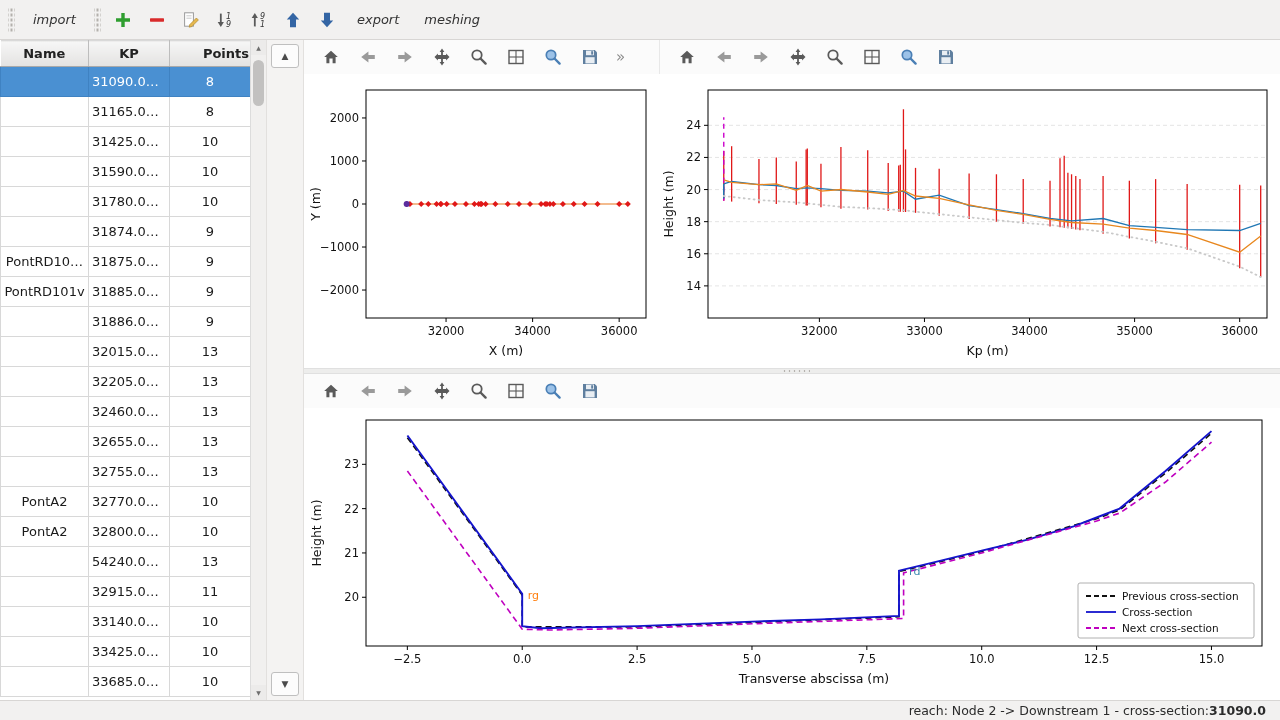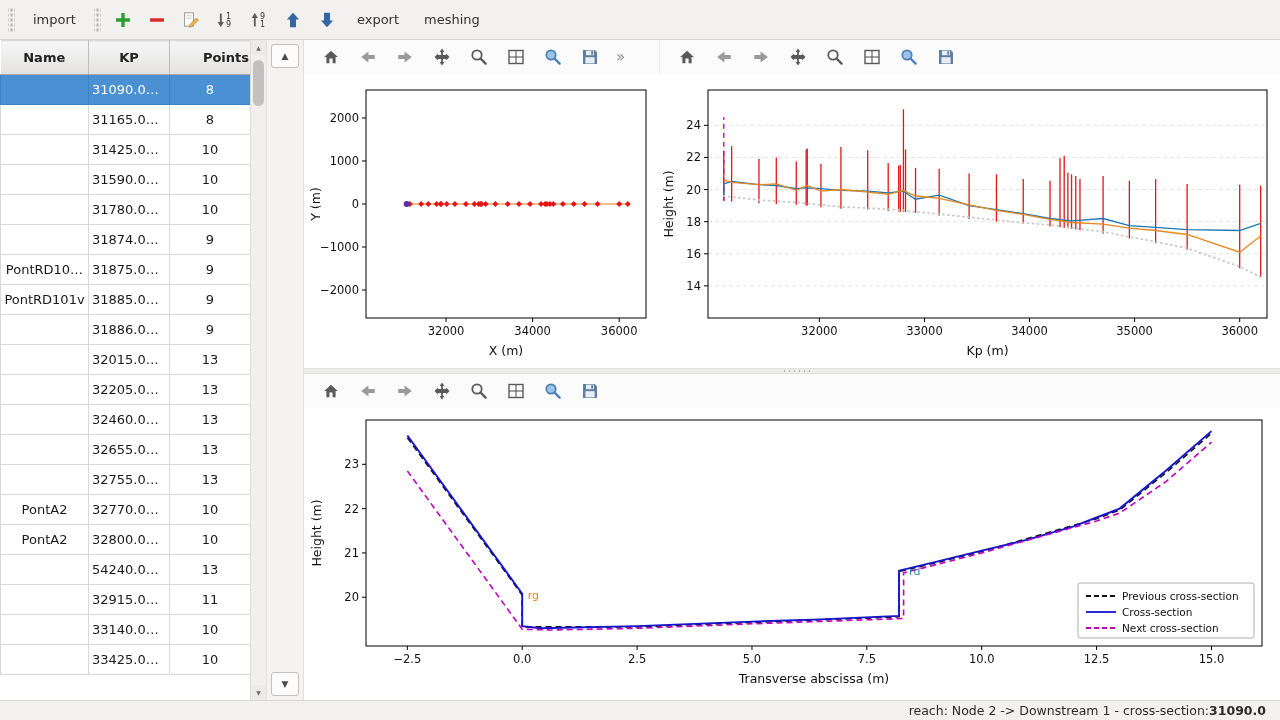--- a/index.html
+++ b/index.html
@@ -7,38 +7,38 @@
   body {
     width:1280px; height:720px; overflow:hidden;
     font-family:"DejaVu Sans","Liberation Sans",sans-serif;
     font-size:13px; color:#1a1a1a; background:#fff;
   }
   .app { width:1280px; height:720px; display:flex; flex-direction:column; }
 
   
   .main-toolbar {
     height:40px; flex:none; background:#f2f1f0; border-bottom:1px solid #d8d6d4;
-    display:flex; align-items:center; gap:7px; padding:0 6px;
+    display:flex; align-items:center; gap:7px; padding:0 6px;font-style:italic;
   }
   .tb-text { padding:4px 9px; color:#333; cursor:default; }
   .tb-icon { width:27px; height:27px; display:flex; align-items:center; justify-content:center; border-radius:3px; }
   .grip {
     width:7px; height:24px; margin:0 2px;
     background-image:radial-gradient(#b3b0ac 1px, transparent 1.2px);
     background-size:4px 5px; background-position:center;
   }
 
   
   .content { flex:1; min-height:0; display:flex; }
 
   .left-panel { width:266px; flex:none; display:flex; background:#fff; }
   .table-wrap { width:250px; flex:none; }
   table.xs-table { width:250px; border-collapse:collapse; table-layout:fixed; }
   table.xs-table th {
-    height:34px; font-weight:bold; font-size:13px;
+    height:26px; font-weight:bold; font-size:13px;
     background:linear-gradient(#f6f6f6,#e3e2e1);
     border-right:1px solid #bdbdbd; border-bottom:1px solid #a9a9a9; border-top:1px solid #d9d9d9;
     color:#222;
   }
   table.xs-table td {
     height:30px; text-align:center; border:1px solid #d8d8d8;
     overflow:hidden; white-space:nowrap; text-overflow:ellipsis; padding:0 3px;
     background:#fff; color:#1a1a1a;
   }
   table.xs-table tr.selected td { background:#4a90d2; color:#fff; border-color:#3f82c2; }
@@ -256,20 +256,25 @@
                 <td>11</td>
               </tr>
               <tr>
                 <td></td>
                 <td>33140.0000</td>
                 <td>10</td>
               </tr>
               <tr>
                 <td></td>
                 <td>33425.0000</td>
+                <td>10</td>
+              </tr>
+              <tr>
+                <td></td>
+                <td>33685.0000</td>
                 <td>10</td>
               </tr>
             </tbody>
         </table>
       </div>
       <div class="v-scrollbar">
         <div class="scroll-arrow">▲</div>
         <div class="scroll-track">
           <div class="scroll-thumb"></div>
         </div>

